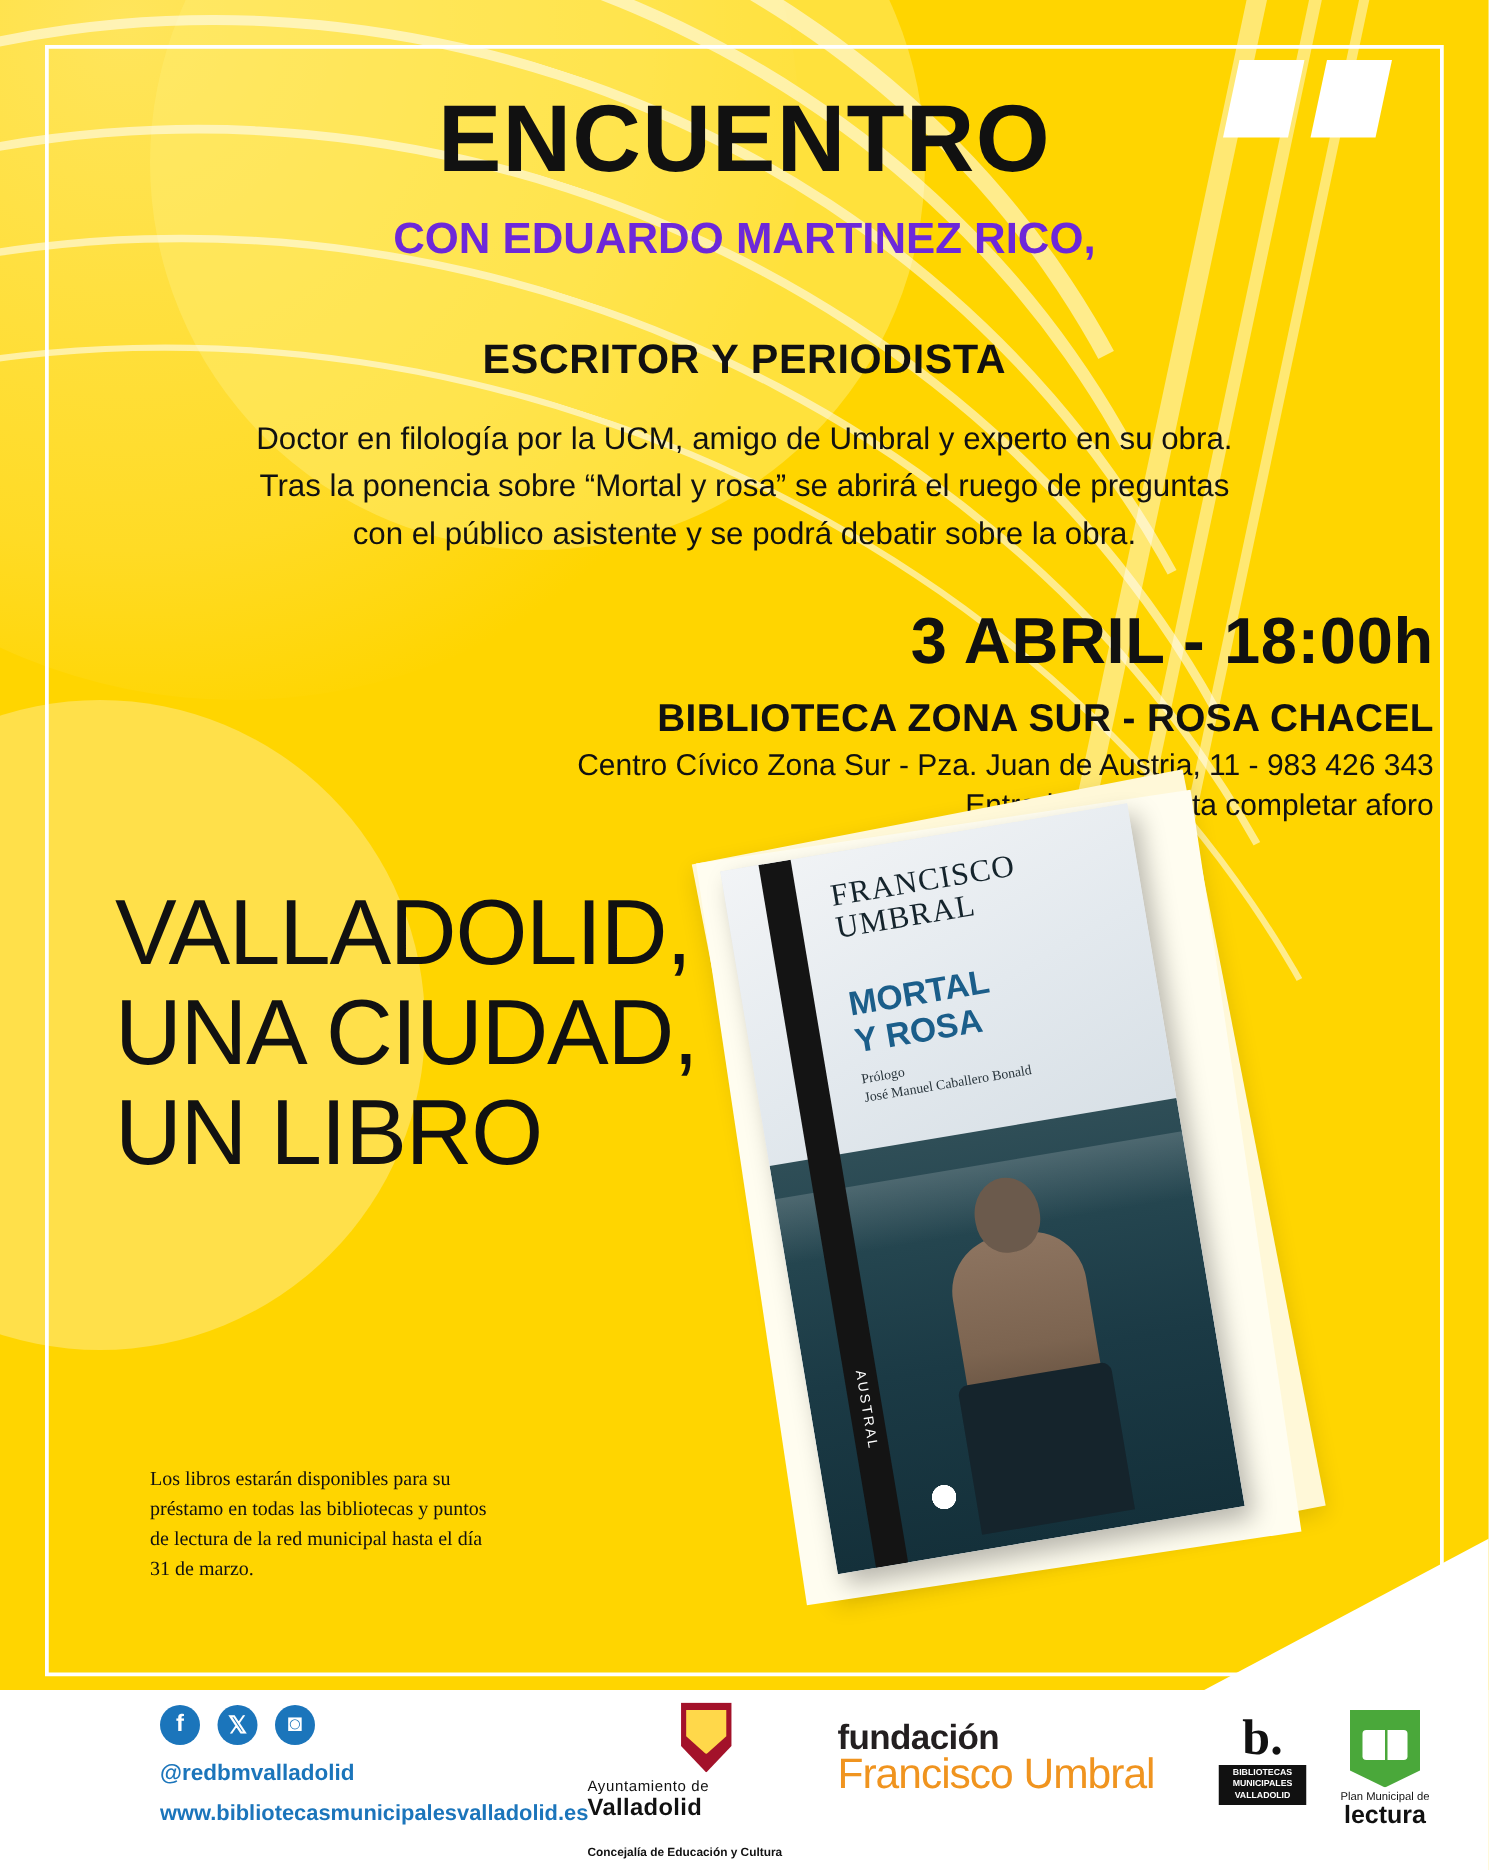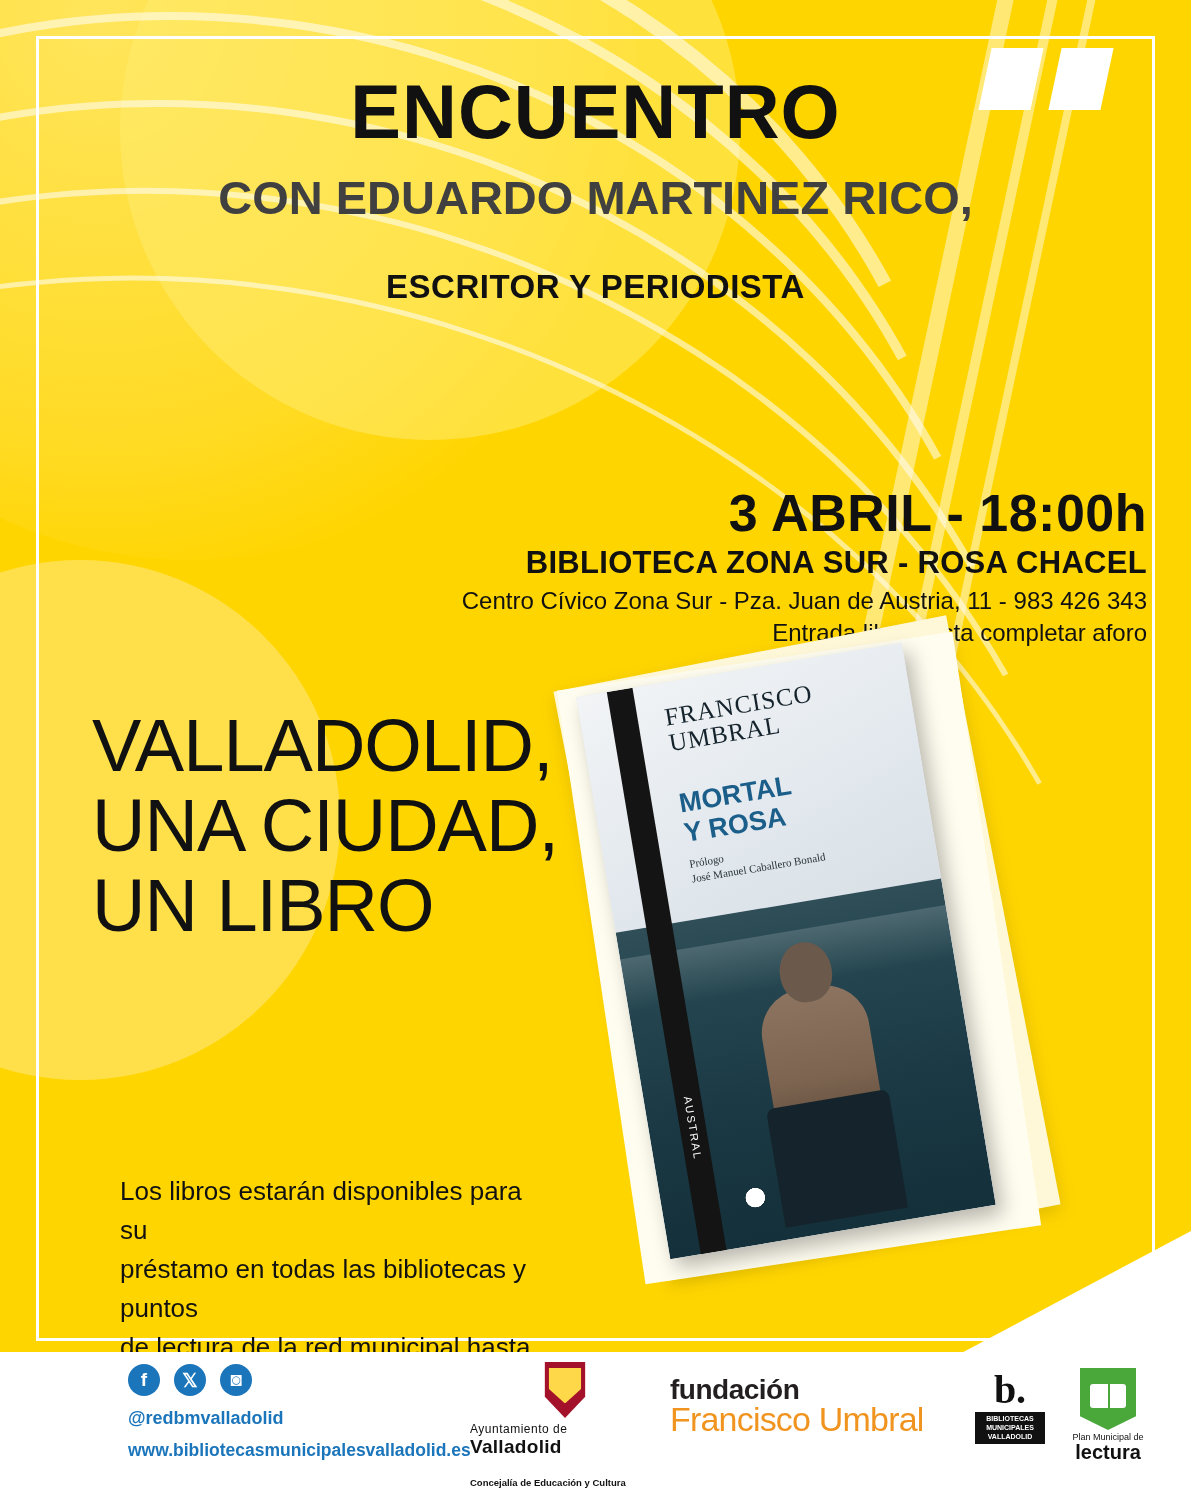--- a/index.html
+++ b/index.html
@@ -80,52 +80,52 @@
 
   .t-encuentro {
     position:absolute; top:74px; left:0; width:1191px;
     text-align:center;
     font-size:76px; font-weight:bold; letter-spacing:1px;
     color:#111111; line-height:1;
   }
   .t-con {
     position:absolute; top:172px; left:0; width:1191px;
     text-align:center;
-    font-size:47px; font-weight:bold; color:#404040; line-height:1.1;
+    font-size:35px; font-weight:bold; color:#6d28d9; line-height:1.1;
   }
   .t-escritor {
     position:absolute; top:268px; left:0; width:1191px;
     text-align:center;
     font-size:33px; font-weight:bold; color:#111111; letter-spacing:.5px;
   }
 
   .t-desc {
     position:absolute; top:332px; left:70px; width:1051px;
     text-align:center; color:#111111;
     font-size:25px; line-height:1.52;
   }
 
   .block-date {
     position:absolute; top:486px; right:44px; width:760px;
     text-align:right; color:#111111;
   }
   .t-date { font-size:52px; font-weight:bold; letter-spacing:.5px; line-height:1.05; }
-  .t-venue { font-size:31px; font-weight:bold; margin-top:4px; letter-spacing:.3px; }
+  .t-venue { font-size:31px; font-weight:bold; margin-top:16px; letter-spacing:.3px; }
   .t-addr { font-size:24px; margin-top:6px; }
   .t-free { font-size:24px; margin-top:4px; }
 
   .t-big {
     position:absolute; top:706px; left:92px; width:680px;
     font-size:74px; line-height:1.08; color:#111111;
     letter-spacing:-1px;
   }
 
   .t-note {
     position:absolute; top:1172px; left:120px; width:430px;
-    font-size:26px; line-height:1.5; color:#111111;
+    font-size:16px; line-height:1.5; color:#111111;font-family:Liberation Serif, serif;
   }
 
   
   .book-stack { position:absolute; left:585px; top:648px; width:530px; height:620px; }
   .paper-back {
     position:absolute; left:22px; top:0px; width:400px; height:600px;
     background:#FFF8D8; transform: rotate(-11deg);
     box-shadow: 0 6px 18px rgba(0,0,0,.12);
   }
   .paper-mid {
@@ -280,20 +280,25 @@
   </div>
 
   <div class="frame"></div>
 
   <div class="content">
 
     <div class="t-encuentro">ENCUENTRO</div>
     <div class="t-con">CON EDUARDO MARTINEZ RICO,</div>
     <div class="t-escritor">ESCRITOR Y PERIODISTA</div>
 
+    <div class="t-desc">
+      <div>Doctor en filología por la UCM, amigo de Umbral y experto en su obra.</div>
+      <div>Tras la ponencia sobre “Mortal y rosa” se abrirá el ruego de preguntas</div>
+      <div>con el público asistente y se podrá debatir sobre la obra.</div>
+    </div>
 
     <div class="block-date">
       <div class="t-date">3 ABRIL - 18:00h</div>
       <div class="t-venue">BIBLIOTECA ZONA SUR - ROSA CHACEL</div>
       <div class="t-addr">Centro Cívico Zona Sur - Pza. Juan de Austria, 11 - 983 426 343</div>
       <div class="t-free">Entrada libre hasta completar aforo</div>
     </div>
 
     <div class="t-big">
       <div>VALLADOLID,</div>

